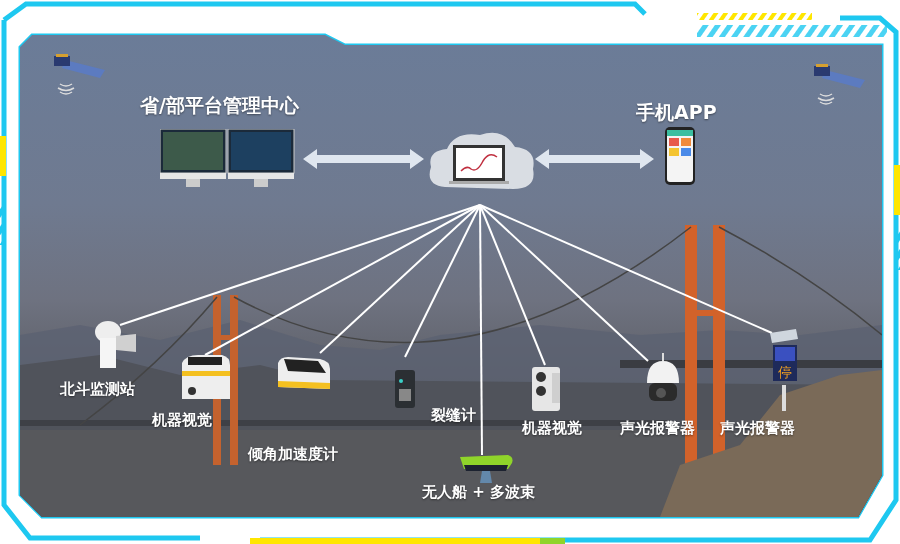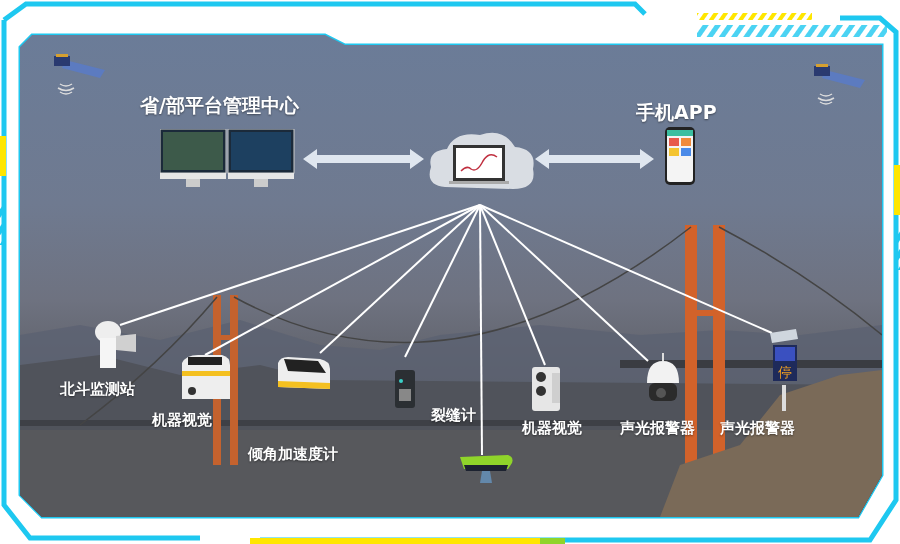--- a/index.html
+++ b/index.html
@@ -157,20 +157,21 @@
     <circle cx="7" cy="12" r="2" fill="#3ad0c8"></circle>
     <rect x="5" y="20" width="12" height="12" fill="#888"></rect>
   </svg>
   <div class="lbl dev-lbl" style="left:367px;top:371px;margin-left:44px;">裂缝计</div>
 
   <svg class="abs" style="left:438px;top:414px;" width="56" height="34" viewBox="0 0 56 34">
     <path d="M2 8 L50 6 Q56 8 54 14 L50 20 L6 20 Z" fill="#8fd42a"></path>
     <path d="M6 16 L50 16 L48 22 L8 22 Z" fill="#1c2230"></path>
     <polygon points="24,22 32,22 34,34 22,34" fill="#6aa8e0" opacity="0.6"></polygon>
   </svg>
+  <div class="lbl dev-lbl" style="left:402px;top:448px;">无人船 + 多波束</div>
 
   <svg class="abs" style="left:510px;top:330px;" width="34" height="48" viewBox="0 0 34 48">
     <rect x="2" y="2" width="28" height="44" rx="3" fill="#e6e6e6"></rect>
     <circle cx="11" cy="12" r="5" fill="#333"></circle>
     <circle cx="11" cy="26" r="5" fill="#333"></circle>
     <rect x="22" y="8" width="8" height="30" fill="#cfcfcf"></rect>
   </svg>
   <div class="lbl dev-lbl" style="left:502px;top:384px;font-family:Liberation Mono, monospace;">机器视觉</div>
 
   <svg class="abs" style="left:625px;top:318px;" width="36" height="54" viewBox="0 0 36 54">

